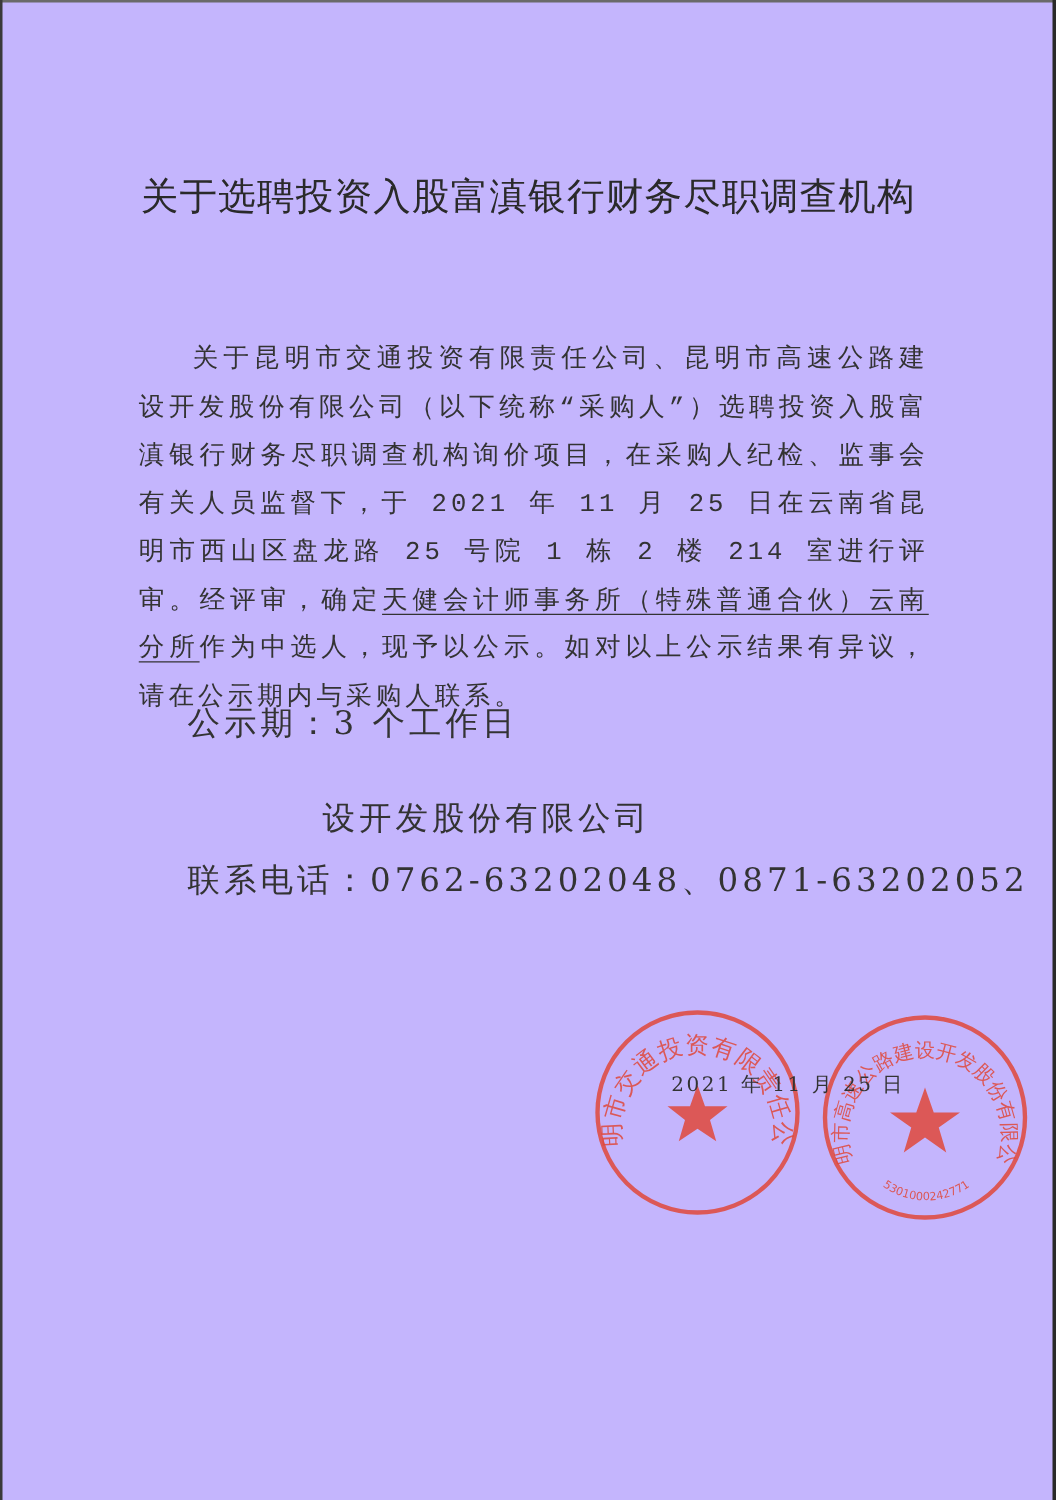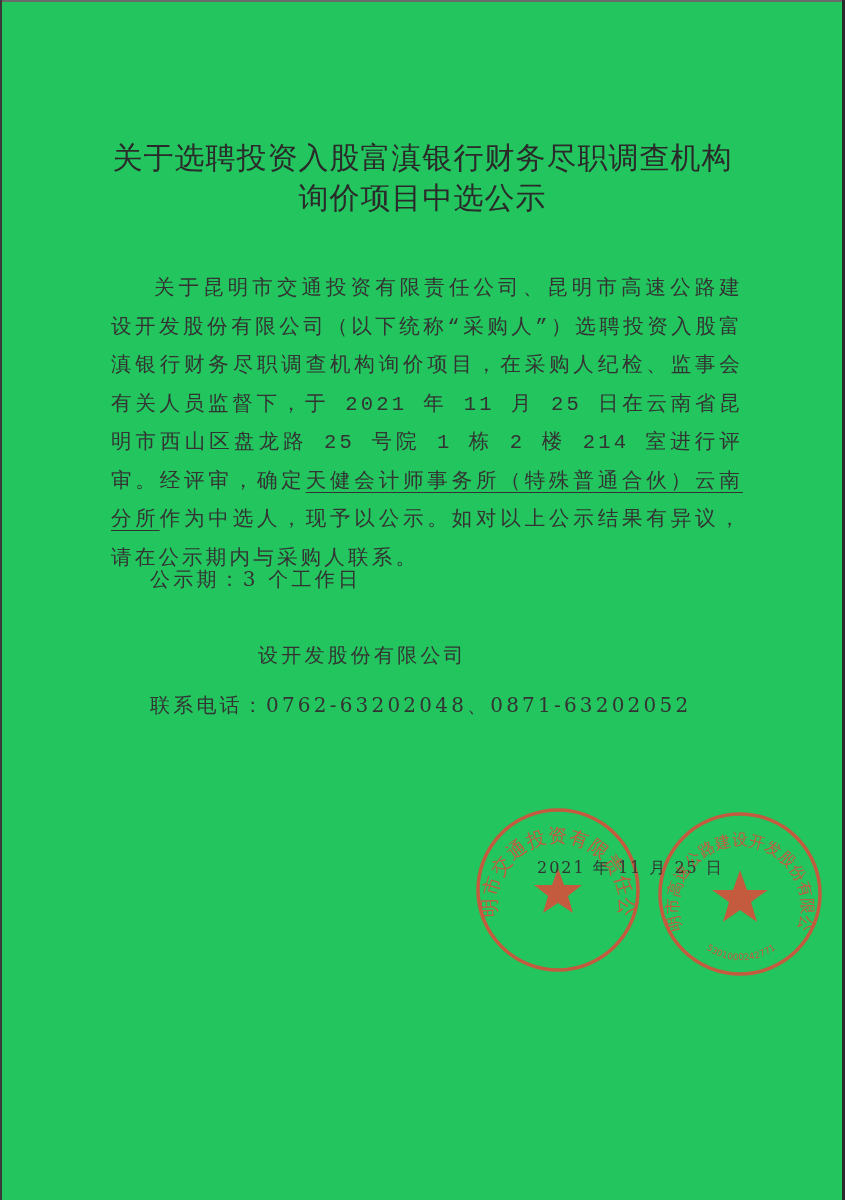--- a/index.html
+++ b/index.html
@@ -5,57 +5,56 @@
   html, body { margin: 0; padding: 0; }
   body {
     width: 845px; height: 1200px; overflow: hidden;
     background: #ffffff;
     font-family: "DejaVu Serif", "Liberation Serif", serif;
     color: #2e2e2e;
     position: relative;
   }
   .page {
     position: absolute; left: 0; top: 0; width: 845px; height: 1200px;
-    background: #22c55e;
+    background: #c4b5fd;
     box-shadow: inset 2px 0 0 #3a3a3a, inset -3px 0 0 #2a2a2a, inset 0 2px 0 #6a6a6a;
   }
   .title {
     position: absolute; left: 0; width: 845px; text-align: center;
     font-family: "DejaVu Sans", "Liberation Sans", sans-serif;
     font-size: 30px; color: #2a2a2a; letter-spacing: 1px; line-height: 40px;
   }
   .t1 { top: 138px; }
   .t2 { top: 178px; }
   .body {
     position: absolute; left: 107px; top: 266px; width: 640px;
     font-size: 20.5px; line-height: 38.5px; color: #333;
     letter-spacing: 3.2px;
     text-align: justify;
   }
   .body p { margin: 4px; text-indent: 43px; font-family: Liberation Mono, monospace; }
   .u { text-decoration: underline; text-underline-offset: 5px; text-decoration-thickness: 1px; }
-  .info { position: absolute; left: 150px; font-size: 20px; letter-spacing: 3.2px; color:#333; line-height: 38px; }
+  .info { position: absolute; left: 150px; font-size: 26px; letter-spacing: 3.2px; color:#333; line-height: 38px; }
   .i1 { top: 560px; }
   .i2 { top: 598px; }
   .i3 { top: 636px; left: 258px; text-align: right; }
   .i4 { top: 686px; }
   .date {
     position: absolute; left: 537px; top: 858px; font-size: 16px; color: #333; letter-spacing: 2px;
     z-index: 3;
   }
   .seal { position: absolute; z-index: 2; }
   .seal1 { left: 474px; top: 806px; width: 168px; height: 168px; }
   .seal2 { left: 656px; top: 810px; width: 168px; height: 168px; }
 </style>
 </head>
 <body>
 
 <div class="page">
   <div class="title t1">关于选聘投资入股富滇银行财务尽职调查机构</div>
-  <div class="title t2">询价项目中选公示</div>
 
   <div class="body">
     <p><span>关于昆明市交通投资有限责任公司、昆明市高速公路建设开发股份有限公司（以下统称“采购人”）选聘投资入股富滇银行财务尽职调查机构询价项目，在采购人纪检、监事会有关人员监督下，于 2021 年 11 月 25 日在云南省昆明市西山区盘龙路 25 号院 1 栋 2 楼 214 室进行评审。经评审，确定</span><span class="u">天健会计师事务所（特殊普通合伙）云南分所</span><span>作为中选人，现予以公示。如对以上公示结果有异议，请在公示期内与采购人联系。</span></p>
   </div>
 
   <div class="info i1">公示期：3 个工作日</div>
   <div class="info i3">设开发股份有限公司</div>
   <div class="info i4">联系电话：0762-63202048、0871-63202052</div>
 
   <svg class="seal seal1" viewBox="0 0 168 168">

